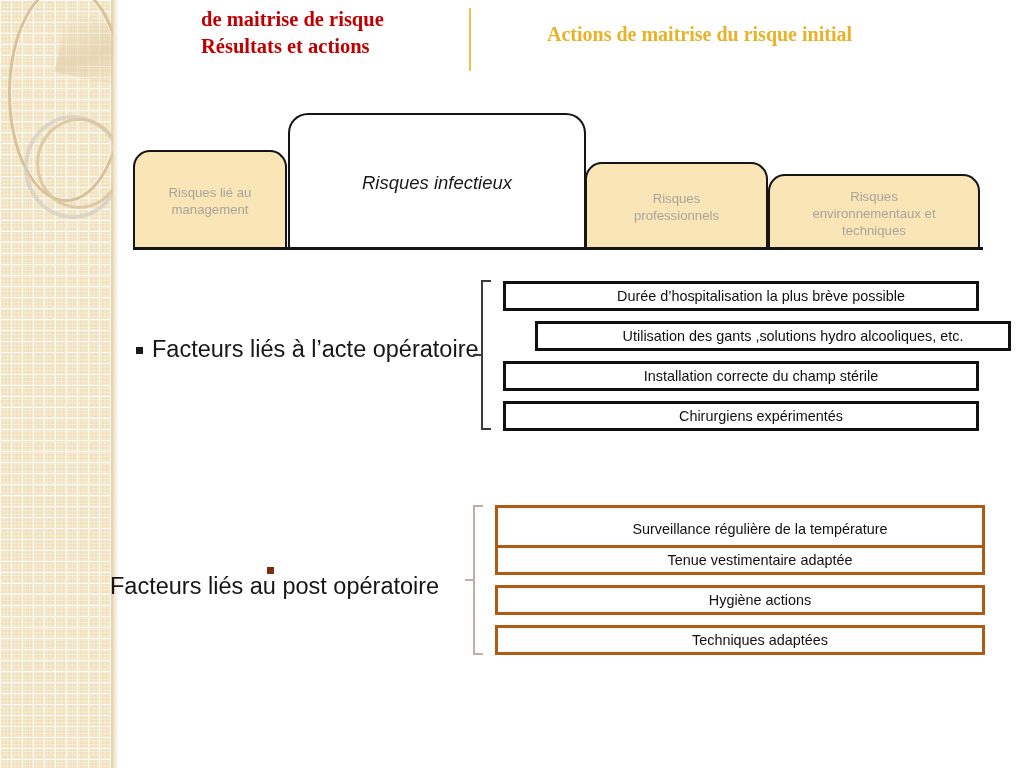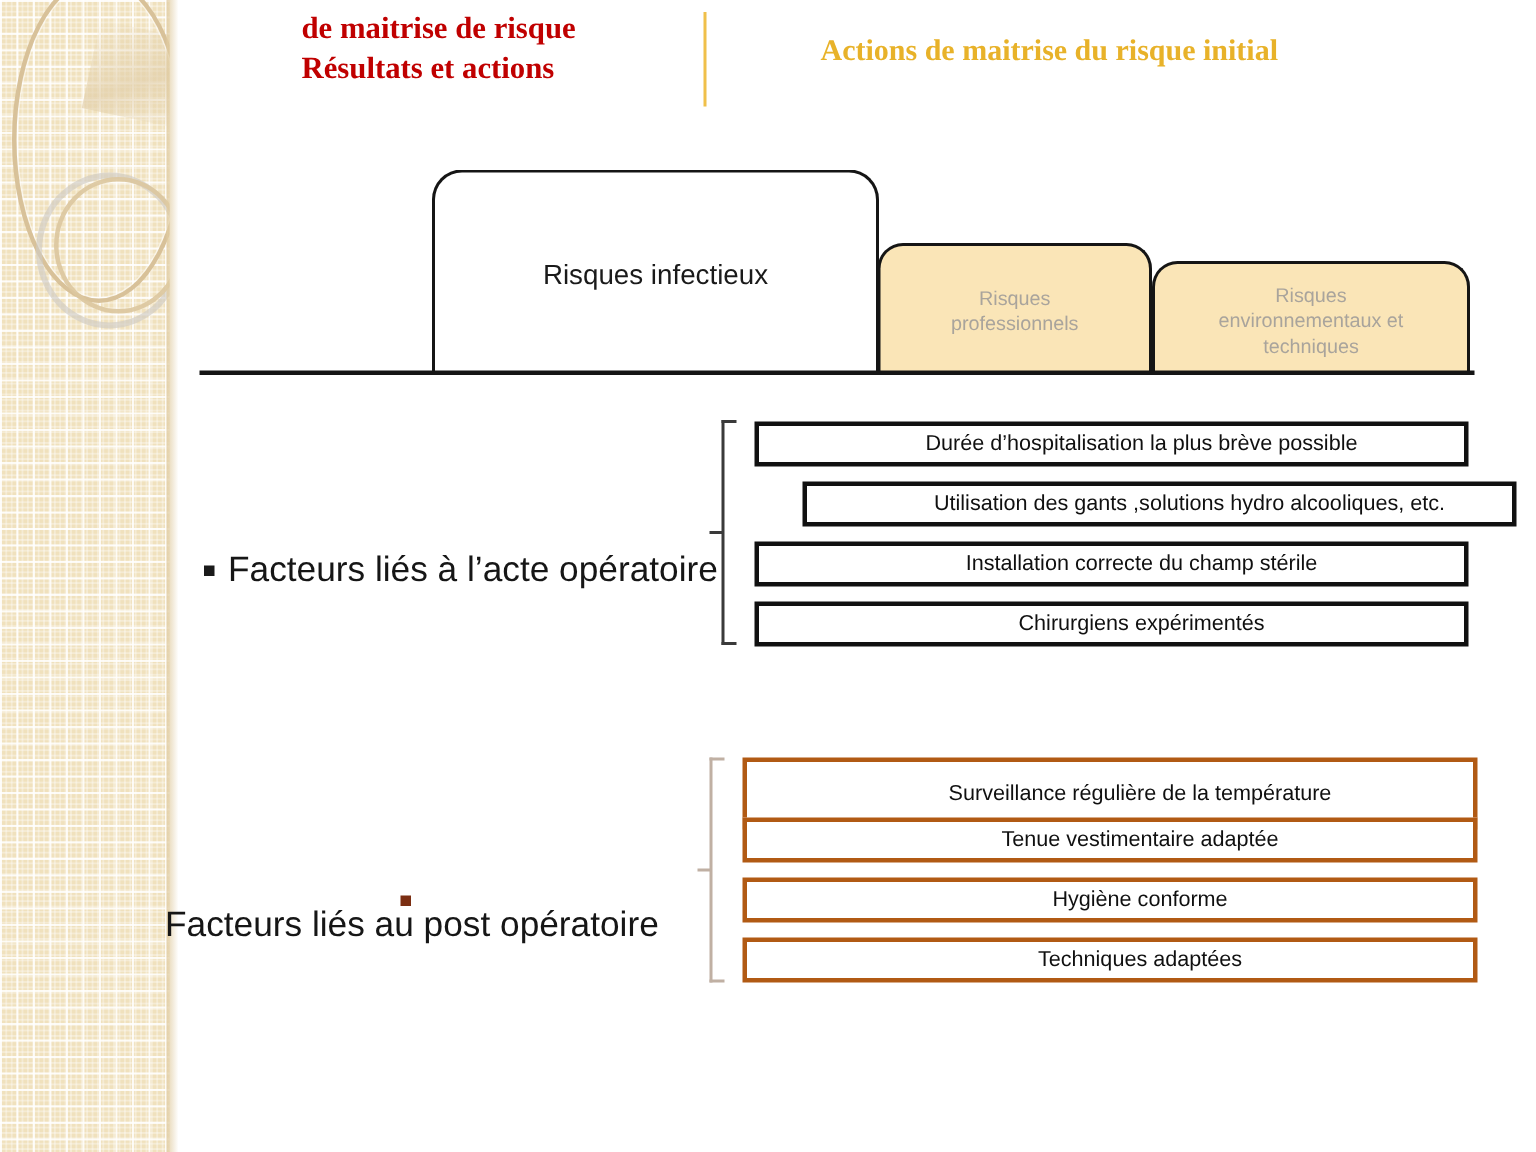--- a/index.html
+++ b/index.html
@@ -115,20 +115,21 @@
     font-size: 13.2px;
     line-height: 17px;
     padding: 0 6px;
   }
   .tab.active {
     background: #FFFFFF;
     color: #1a1a1a;
     font-size: 18.5px;
     line-height: 22px;
     border-radius: 20px 20px 0 0;
+    font-style: italic;
   }
   #tab-management { left: 0px;   width: 154px; height: 100px; }
   #tab-infectieux { left: 155px; width: 298px; height: 137px; z-index: 3; }
   #tab-professionnels { left: 452px; width: 183px; height: 88px; }
   #tab-environnementaux { left: 635px; width: 212px; height: 76px; }
   #tab-baseline {
     position: absolute;
     left: 0; bottom: 0;
     width: 850px; height: 2.6px;
     background: #151515;
@@ -138,21 +139,20 @@
   
   .section { position: absolute; }
   .section-label {
     position: absolute;
     display: flex;
     align-items: center;
     white-space: nowrap;
     font-size: 23.5px;
     color: #161616;
     font-family: "Liberation Sans", sans-serif;
-    margin-top: 30px;
   }
   .bullet {
     display: inline-block;
     width: 7px; height: 7px;
     margin-right: 9px;
     position: relative;
     top: 1px;
   }
   .bullet.dark { background: #1a1a1a; }
   .bullet.brown { background: #7B2E12; }
@@ -210,20 +210,26 @@
 <div id="left-panel-edge"></div>
 
 <div id="title-left">
   <div>de maitrise de risque</div>
   <div>Résultats et actions</div>
 </div>
 <div id="title-divider"></div>
 <div id="title-right">Actions de maitrise du risque initial</div>
 
 <div id="tab-row">
+  <div class="tab" id="tab-management">
+    <span>
+      <span>Risques lié au</span><br>
+      <span>management</span>
+    </span>
+  </div>
 
   <div class="tab active" id="tab-infectieux">
     <span>Risques infectieux</span>
   </div>
 
   <div class="tab" id="tab-professionnels">
     <span>
       <span>Risques</span><br>
       <span>professionnels</span>
     </span>
@@ -267,15 +273,15 @@
 
   <div class="brace brown" style="left:465px; top:505px; width:20px; height:150px;">
     <div class="spine"></div>
     <div class="arm top"></div>
     <div class="arm bottom"></div>
     <div class="tick"></div>
   </div>
 
   <div class="item-box brown" style="left:495px; top:505px; width:490px; height:48px;">Surveillance régulière de la température</div>
   <div class="item-box brown" style="left:495px; top:545px; width:490px; height:30px;">Tenue vestimentaire adaptée</div>
-  <div class="item-box brown" style="left:495px; top:585px; width:490px; height:30px;">Hygiène conforme</div>
+  <div class="item-box brown" style="left:495px; top:585px; width:490px; height:30px;">Hygiène actions</div>
   <div class="item-box brown" style="left:495px; top:625px; width:490px; height:30px;">Techniques adaptées</div>
 </div>
 
 </body></html>

